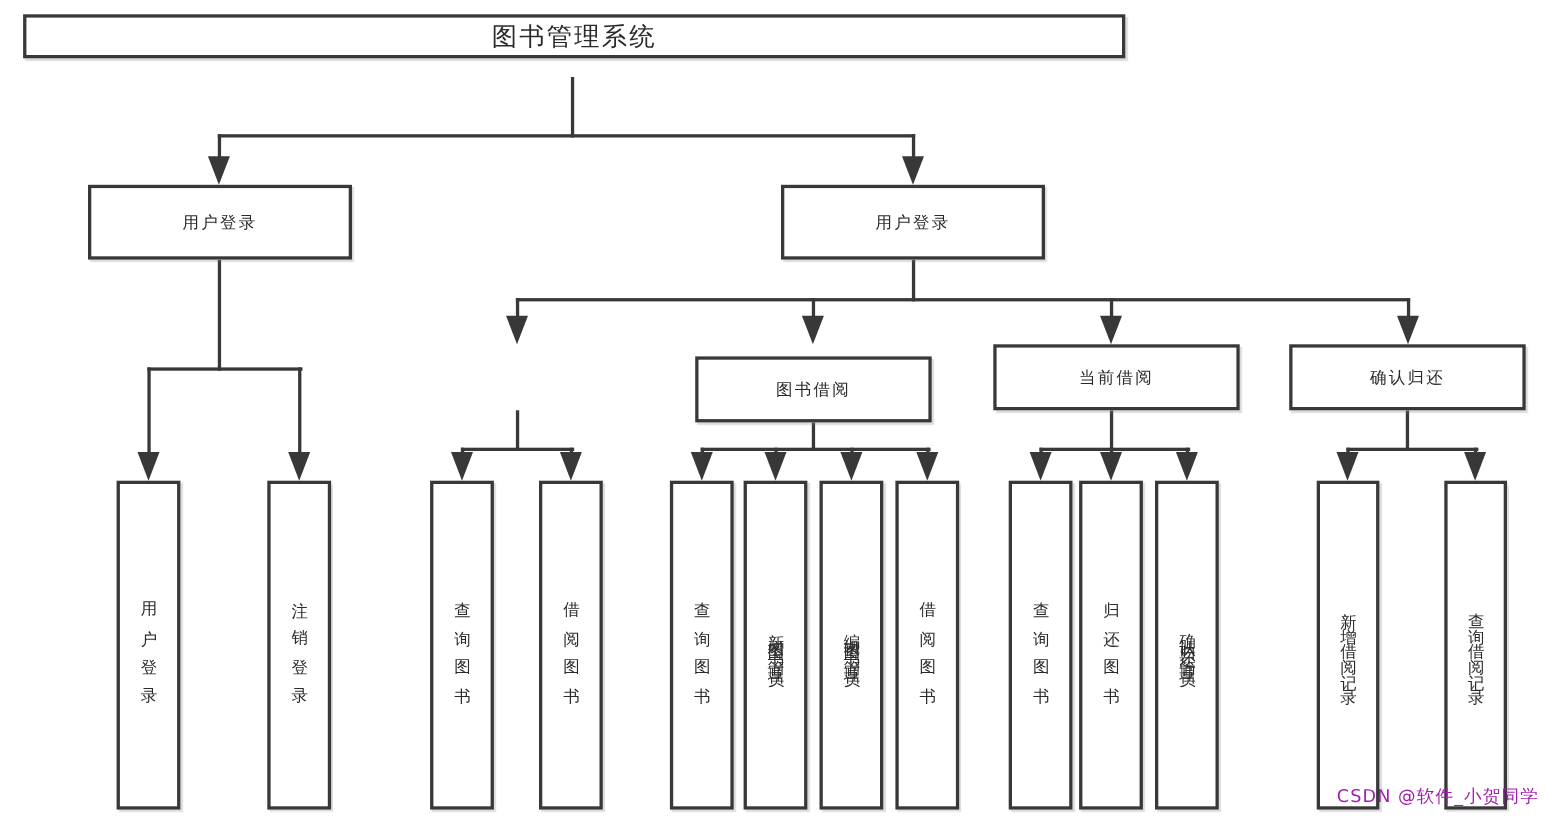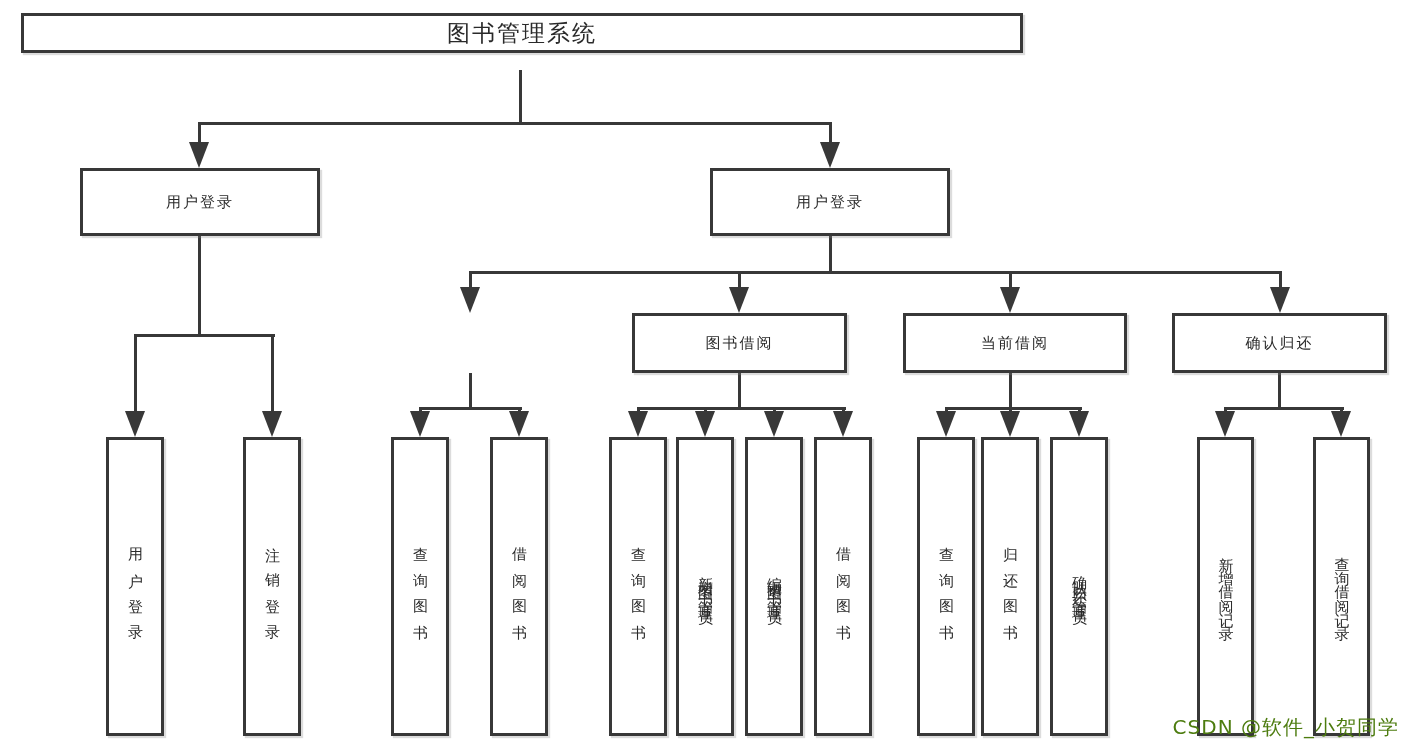--- a/index.html
+++ b/index.html
@@ -38,23 +38,23 @@
   .arrow{
     position:absolute;
     width:0;height:0;
     border-left:10px solid transparent;
     border-right:10px solid transparent;
     border-top:26px solid var(--line);
   }
   .watermark{
     position:absolute;
     right:6px;top:714px;
-    font-size:20px;
+    font-size:16px;
     letter-spacing:1px;
-    color:#4d7c0f;
+    color:#a21caf;
     z-index:5;
     white-space:nowrap;
   }
 </style>
 </head>
 <body>
 
 <div id="stage">
   <div class="watermark">CSDN @软件_小贺同学</div>
 <div class="line" style="left: 519px; top: 70px; width: 3px; height: 55px;"></div>
@@ -111,21 +111,21 @@
     <div class="arrow" style="left: 1331px; top: 411px;"></div>
     <div class="node h root" style="left: 21px; top: 13px; width: 1002px; height: 40px; align-items: center;">
       <span>图书管理系统</span>
     </div>
     <div class="node h" style="left: 80px; top: 168px; width: 240px; height: 68px;">
       <span>用户登录</span>
     </div>
     <div class="node h" style="left: 710px; top: 168px; width: 240px; height: 68px;">
       <span>用户登录</span>
     </div>
-    <div class="node h" style="left: 632px; top: 313px; width: 215px; height: 60px;">
+    <div class="node h" style="left: 632px; top: 324px; width: 215px; height: 60px;">
       <span>图书借阅</span>
     </div>
     <div class="node h" style="left: 903px; top: 313px; width: 224px; height: 60px;">
       <span>当前借阅</span>
     </div>
     <div class="node h" style="left: 1172px; top: 313px; width: 215px; height: 60px;">
       <span>确认归还</span>
     </div>
     <div class="node v" style="left: 106px; top: 437px; width: 58px; height: 299px;">
       <span style="letter-spacing: 26px;">用户登录</span>

